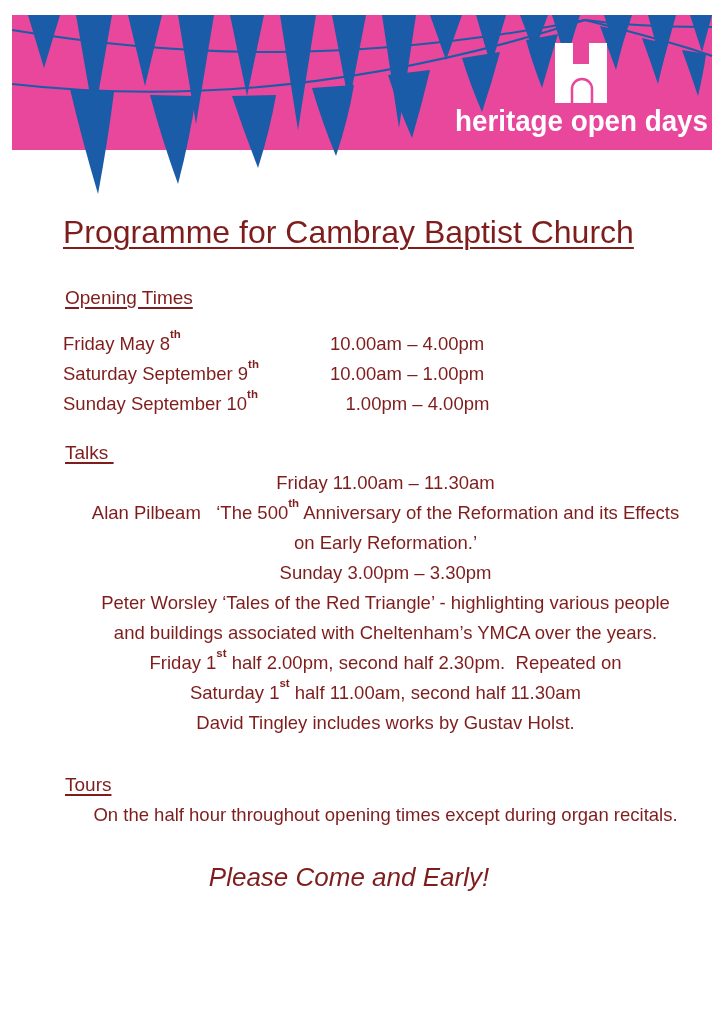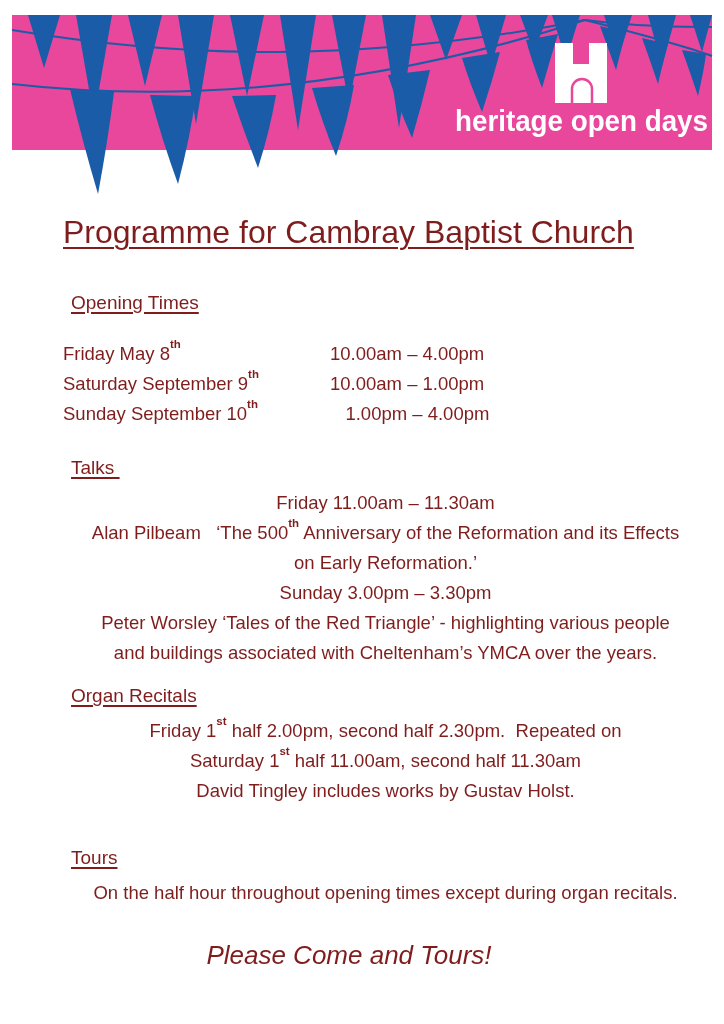--- a/index.html
+++ b/index.html
@@ -18,21 +18,21 @@
     margin:8px 16px 16px 63px;
     text-decoration:underline;
     text-decoration-thickness:2px;
     text-underline-offset:4px;
     white-space:nowrap;
   }
   .content { margin:0 16px 0 63px; font-size:18.5px; line-height:30px; }
 
   h2.sec {
     font-size:19px; line-height:24px; font-weight:400;
-    margin:8px; text-decoration:underline;
+    margin:2px; text-decoration:underline;
     text-decoration-thickness:1.5px; text-underline-offset:3px;
     white-space:pre-wrap; display:inline-block;
   }
   .sec-wrap { margin:0; }
   .mt-opening { margin-top:32px; }
   .mt-talks   { margin-top:19px; }
   .mt-organ   { margin-top:8px; }
   .mt-tours   { margin-top:32px; }
 
   .times-table { margin-top:16px; }
@@ -135,26 +135,23 @@
     </div>
 
     <div class="sec-wrap mt-talks">
       <h2 class="sec">Talks </h2>
     </div>
     <p class="para mt14">Friday 11.00am – 11.30am</p>
     <p class="para"><span>Alan Pilbeam   ‘The 500</span><sup class="ord">th</sup><span> Anniversary of the Reformation and its Effects</span><br><span>on Early Reformation.’</span></p>
     <p class="para mt12">Sunday 3.00pm – 3.30pm</p>
     <p class="para"><span>Peter Worsley ‘Tales of the Red Triangle’ - highlighting various people</span><br><span>and buildings associated with Cheltenham’s YMCA over the years.</span></p>
 
-    <div class="sec-wrap mt-organ">
-      <h2 class="sec">Organ Recitals</h2>
-    </div>
     <p class="para mt14"><span>Friday 1</span><sup class="ord">st</sup><span> half 2.00pm, second half 2.30pm.  Repeated on</span><br><span>Saturday 1</span><sup class="ord">st</sup><span> half 11.00am, second half 11.30am</span><br><span>David Tingley includes works by Gustav Holst.</span></p>
 
     <div class="sec-wrap mt-tours">
       <h2 class="sec">Tours</h2>
     </div>
     <p class="para oneline mt4">On the half hour throughout opening times except during organ recitals.</p>
   </div>
 
-  <div class="tagline">Please Come and Tours!</div>
+  <div class="tagline">Please Come and Early!</div>
 
 </div>
 
 </body></html>

